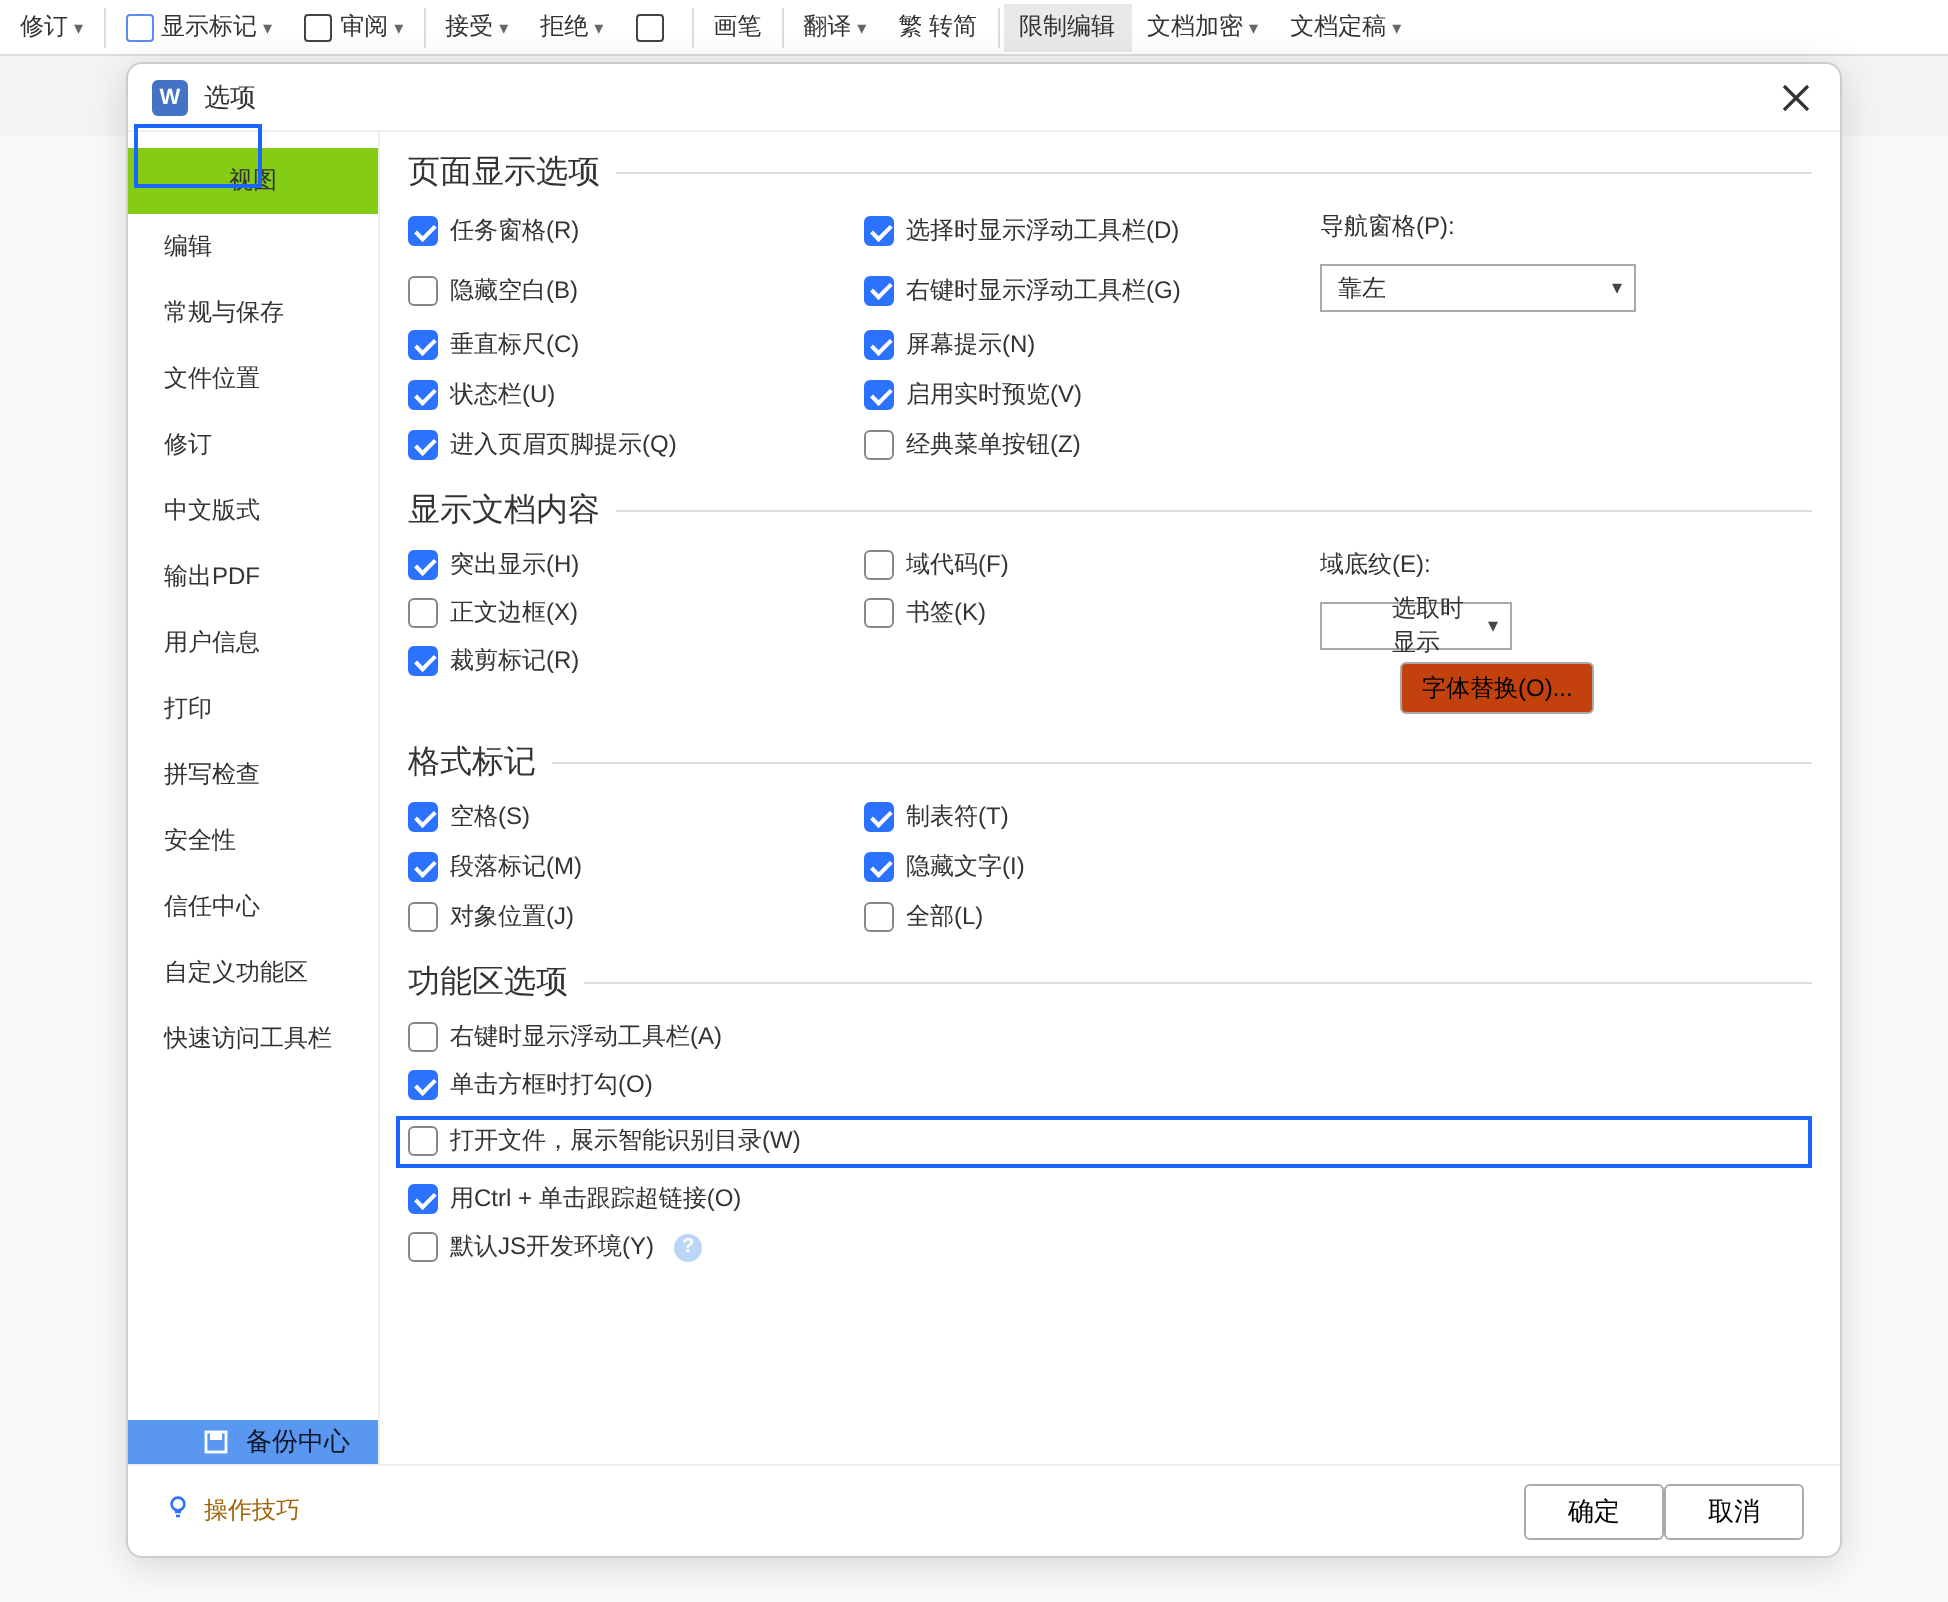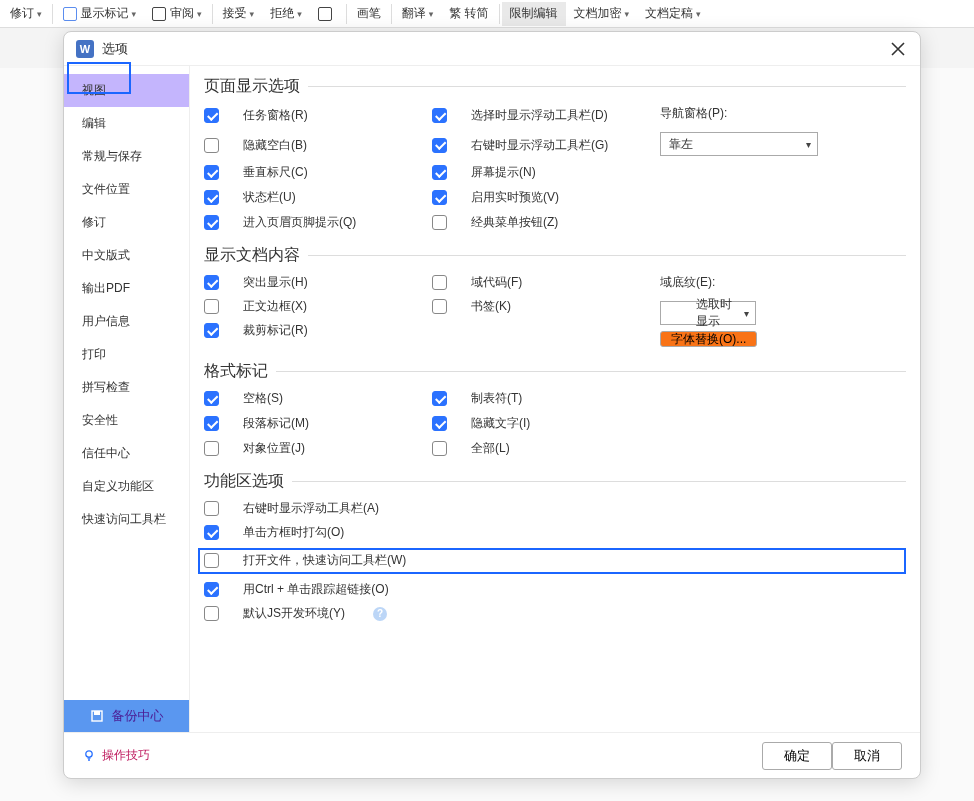--- a/index.html
+++ b/index.html
@@ -77,21 +77,21 @@
       border-right: 1px solid #eee;
       display: flex;
       flex-direction: column;
       padding-top: 8px;
     }
     .sidebar-item {
       padding: 8px 18px;
       font-size: 12px;
       cursor: pointer;
     }
-    .sidebar-item.active { background: #c4b5fd; }
+    .sidebar-item.active { background: #84cc16; text-align: center; }
     .sidebar-highlight {
       position: absolute;
       left: 67px;
       top: 62px;
       width: 64px;
       height: 32px;
       border: 2.5px solid #1b66ff;
       pointer-events: none;
     }
     .content {
@@ -115,21 +115,21 @@
     .grid3b {
       display: grid;
       grid-template-columns: 228px 228px 1fr;
       row-gap: 8px;
       align-items: start;
     }
     .stack { display: flex; flex-direction: column; gap: 7px; }
     .check-label {
       display: flex;
       align-items: center;
-      gap: 24px;
+      gap: 6px;
       font-size: 12px;
       white-space: nowrap;
     }
     .check {
       width: 15px; height: 15px;
       border: 1.5px solid #888;
       border-radius: 3px;
       display: inline-flex;
       align-items: center; justify-content: center;
       flex-shrink: 0;
@@ -151,63 +151,64 @@
       padding: 0 6px 0 8px;
       font-size: 12px;
       cursor: pointer;
       background: #fff;
     }
     .select.wide { width: 158px; }
     .select.narrow { width: 96px; padding-left: 35px; }
     .select::after { content: "▾"; font-size: 10px; color: #444; }
     .btn {
       border: 1px solid #aaa;
-      background: #f97316;
-      height: 16px;
+      background: #c2410c;
+      height: 26px;
       padding: 0 10px;
       font-size: 12px;
       display: inline-flex;
       align-items: center;
       cursor: pointer;
       border-radius: 3px;
+      margin-left: 40px;
     }
     .col3-inner { display: flex; flex-direction: column; gap: 6px; }
     .highlight-box {
       border: 2.5px solid #1b66ff;
       display: inline-flex;
       padding: 2px 6px 3px 4px;
       margin-left: -6px;
       align-items: center;
     }
     .sidebar-footer {
       margin-top: auto;
     }
     .backup-btn {
       background: #5a97f0;
-      color: #4c1d95;
+      color: #0f172a;
       display: flex;
       align-items: center;
       gap: 8px;
-      height: 32px;
+      height: 22px;
       padding: 0 14px;
       font-size: 13px;
       cursor: pointer;
-      justify-content: center;
+      justify-content: flex-end;
     }
     .dialog-footer {
       display: flex;
       align-items: center;
       height: 46px;
       padding: 0 18px;
       border-top: 1px solid #eee;
     }
     .tips-link {
-      color: #be185d;
-      display: flex;
-      align-items: center;
+      color: #a16207;
+      display: flex;
+      align-items: flex-start;
       gap: 6px;
       cursor: pointer;
     }
     .tips-link svg { width: 14px; height: 14px; }
     .footer-btn {
       border: 1px solid #aaa;
       background: #fff;
       width: 70px;
       height: 28px;
       font-size: 13px;
@@ -457,21 +458,21 @@
               <span class="check"></span>
               <span>右键时显示浮动工具栏(A)</span>
             </label>
           <label class="check-label">
               <span class="check checked"></span>
               <span>单击方框时打勾(O)</span>
             </label>
           <div class="highlight-box">
             <label class="check-label">
                 <span class="check"></span>
-                <span>打开文件，快速访问工具栏(W)</span>
+                <span>打开文件，展示智能识别目录(W)</span>
               </label>
           </div>
           <label class="check-label">
               <span class="check checked"></span>
               <span>用Ctrl + 单击跟踪超链接(O)</span>
             </label>
           <label class="check-label">
               <span class="check"></span>
               <span>默认JS开发环境(Y)</span>
               <span class="help-ico">?</span>

